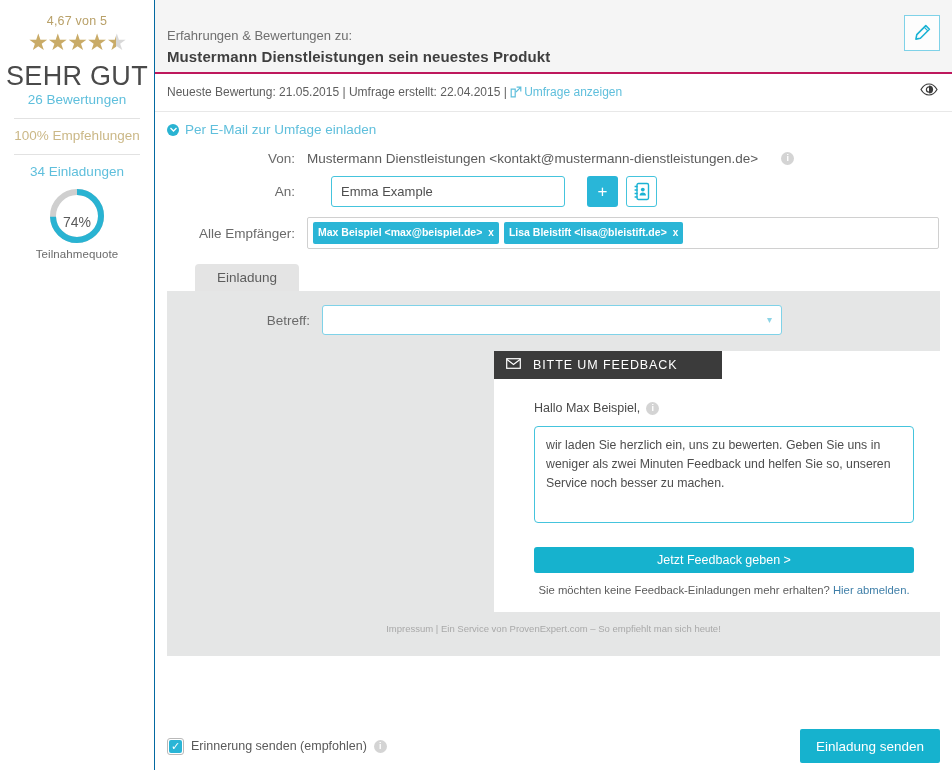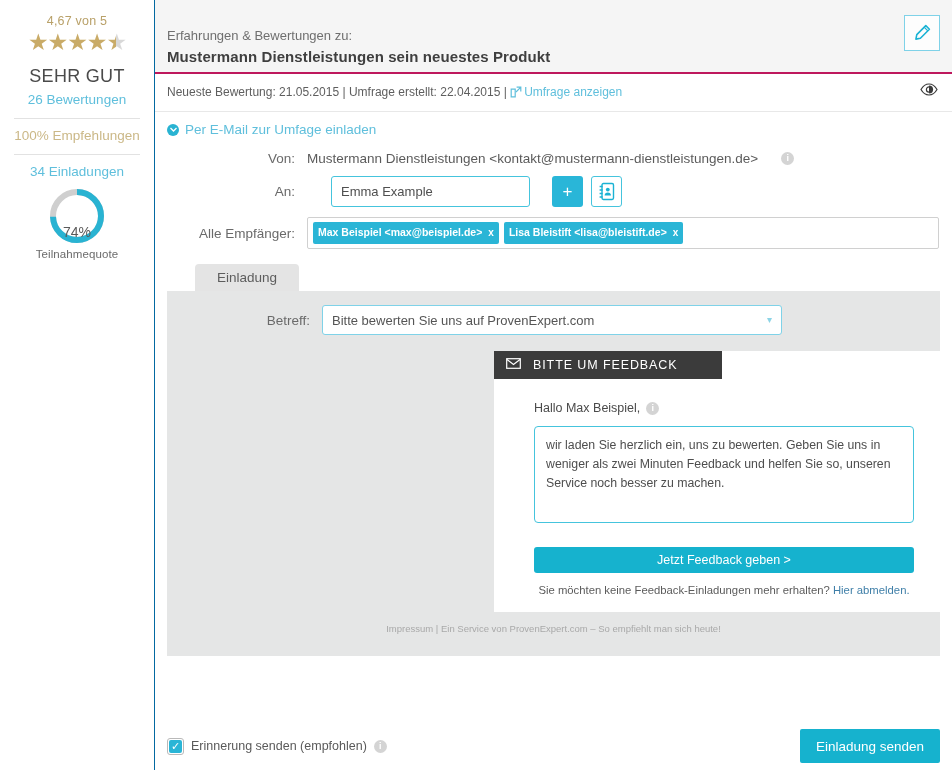--- a/index.html
+++ b/index.html
@@ -41,21 +41,21 @@
     margin-bottom: 1px;
   }
   .star { color: #c9ab67; }
   .star.half {
     background: linear-gradient(90deg, #c9ab67 50%, #d8d8d8 50%);
     -webkit-background-clip: text;
     background-clip: text;
     color: transparent;
   }
   .rating-label {
-    font-size: 18px;
+    font-size: 27px;
     color: #4a4a4a;
     letter-spacing: .3px;
     line-height: 26px;
     margin-top: 8px;
   }
   .reviews-count {
     font-size: 13.5px;
     color: #5fbfdc;
     line-height: 22px;
     padding-bottom: 7px;
@@ -77,21 +77,21 @@
     padding-top: 8px;
     padding-bottom: 4px;
   }
   .donut-wrap {
     position: relative;
     width: 58px; height: 58px;
     margin: 2px auto 3px;
   }
   .donut-wrap svg { display: block; }
   .donut-text {
-    position: absolute; top: 16px; left: 0;
+    position: absolute; top: 6px; left: 0;
     width: 58px; height: 58px;
     display: flex; align-items: center; justify-content: center;
     font-size: 14px; color: #5a5a5a;
   }
   .donut-caption {
     font-size: 11.5px;
     color: #6b6b6b;
     letter-spacing: .1px;
   }
 
@@ -202,21 +202,21 @@
     border: 1px solid #45c4dd;
     border-radius: 3px;
     background: #fff;
     font-family: "Liberation Sans", sans-serif;
     font-size: 13px;
     color: #4f4f4f;
     padding: 0 9px;
     outline: none;
   }
   .txt-email { width: 242px; }
-  .txt-name  { width: 199px; margin-left: 24px; }
+  .txt-name  { width: 234px; margin-left: 24px; }
   .icon-btn {
     width: 31px; height: 31px;
     border-radius: 3px;
     display: inline-flex; align-items: center; justify-content: center;
     cursor: pointer;
   }
   .btn-add {
     background: #29b6d8;
     color: #fff;
     font-size: 17px;
@@ -510,21 +510,20 @@
 
     <div class="tabs-wrap">
       <div class="tabs">
         <div class="tab active">Einladung</div>
       </div>
 
       <div class="panel">
         <div class="subject-row">
           <div class="subject-label">Betreff:</div>
           <div class="select-box">
-            <span>Bitte bewerten Sie uns auf ProvenExpert.com</span>
             <span class="select-caret">▾</span>
           </div>
         </div>
 
         <div class="mail">
           <div class="mail-head">
             <span>
               <svg width="15" height="11" viewBox="0 0 15 11">
                 <rect x="0.7" y="0.7" width="13.6" height="9.6" fill="none" stroke="#ffffff" stroke-width="1.2"></rect>
                 <path d="M1 1.4l6.5 5 6.5-5" fill="none" stroke="#ffffff" stroke-width="1.2"></path>

